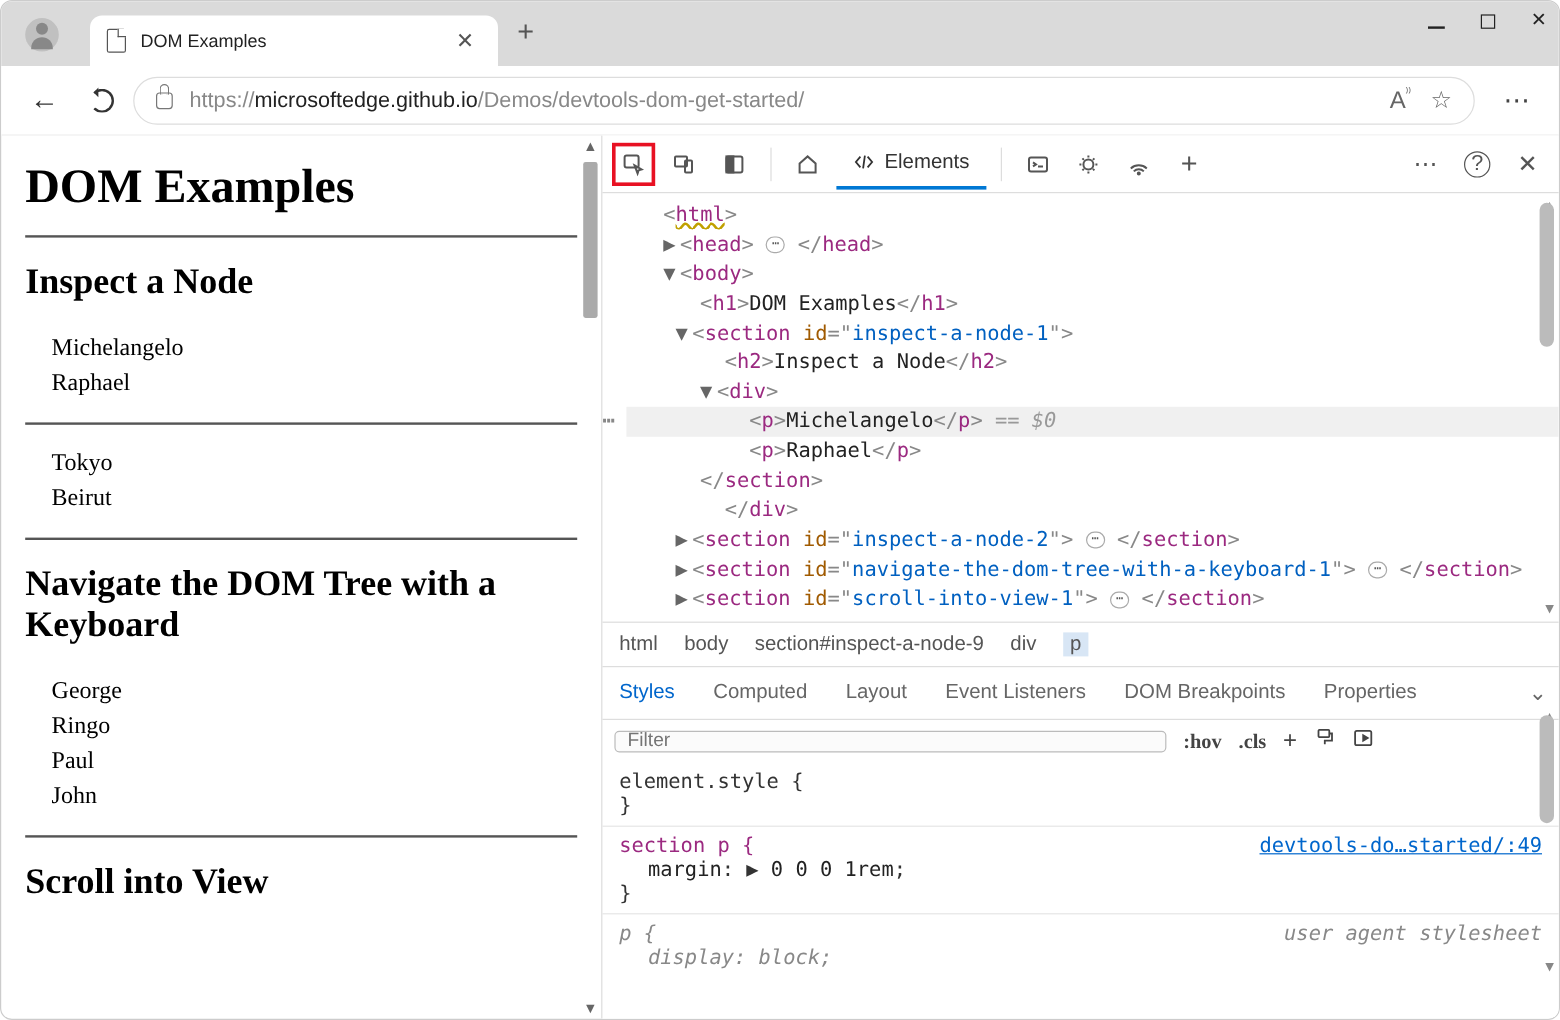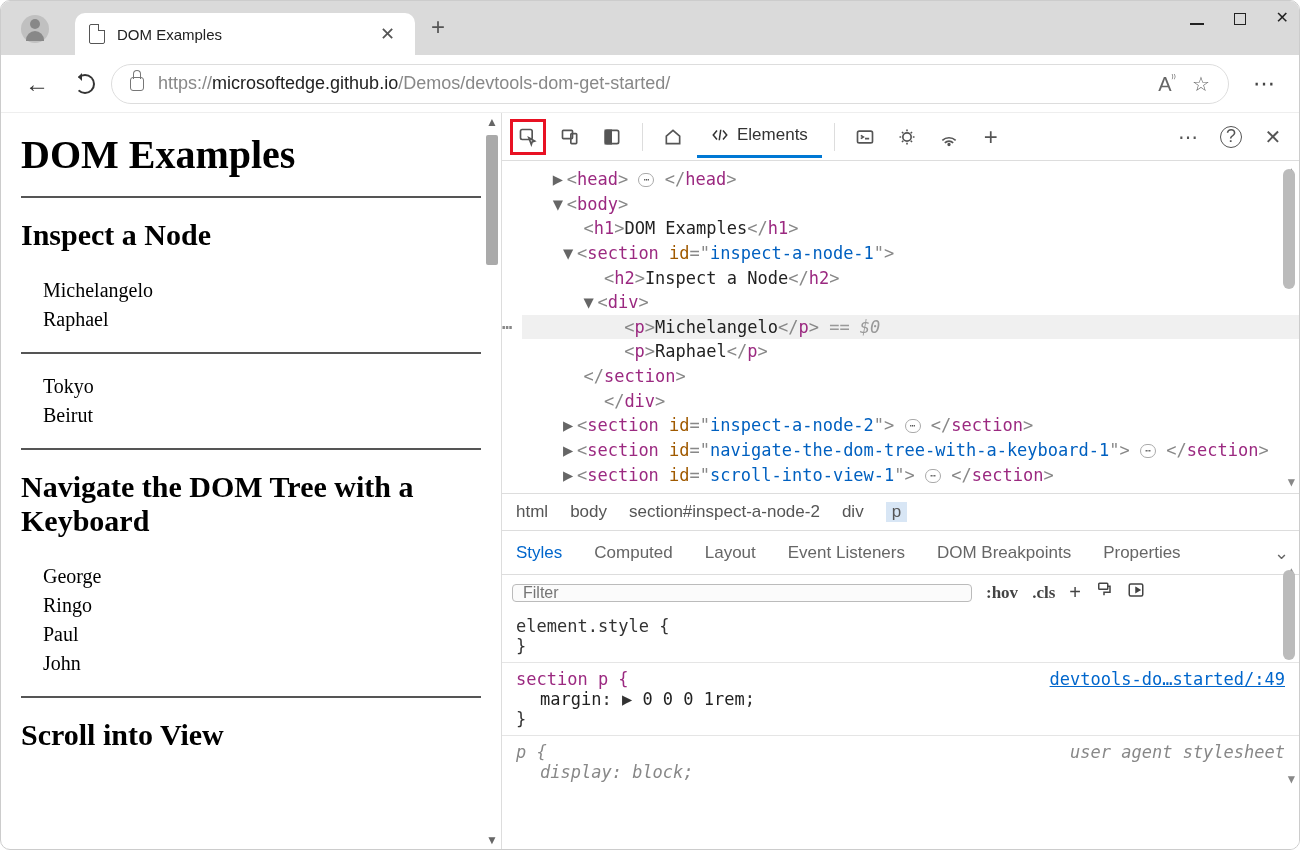--- a/index.html
+++ b/index.html
@@ -228,20 +228,21 @@
         </div>
       <div class="dt-btn">
           <span style="font-size:18px;border:1.5px solid #555;border-radius:50%;width:22px;height:22px;display:flex;align-items:center;justify-content:center">?</span>
         </div>
       <div class="dt-btn">
           <span style="font-size:20px">✕</span>
         </div>
     </div>
 
     <div class="dom-tree">
+<div class="dom-row">   <span class="punct">&lt;</span><span class="tg wavy">html</span><span class="punct">&gt;</span></div>
 <div class="dom-row">   <span class="disc">▶</span><span class="punct">&lt;</span><span class="tg">head</span><span class="punct">&gt;</span> <span class="pill">⋯</span> <span class="punct">&lt;/</span><span class="tg">head</span><span class="punct">&gt;</span></div>
 <div class="dom-row">   <span class="disc">▼</span><span class="punct">&lt;</span><span class="tg">body</span><span class="punct">&gt;</span></div>
 <div class="dom-row">      <span class="punct">&lt;</span><span class="tg">h1</span><span class="punct">&gt;</span><span class="txt">DOM Examples</span><span class="punct">&lt;/</span><span class="tg">h1</span><span class="punct">&gt;</span></div>
 <div class="dom-row">    <span class="disc">▼</span><span class="punct">&lt;</span><span class="tg">section</span> <span class="attn">id</span><span class="punct">="</span><span class="attv">inspect-a-node-1</span><span class="punct">"&gt;</span></div>
 <div class="dom-row">        <span class="punct">&lt;</span><span class="tg">h2</span><span class="punct">&gt;</span><span class="txt">Inspect a Node</span><span class="punct">&lt;/</span><span class="tg">h2</span><span class="punct">&gt;</span></div>
 <div class="dom-row">      <span class="disc">▼</span><span class="punct">&lt;</span><span class="tg">div</span><span class="punct">&gt;</span></div>
 <div class="dom-row dom-selected">          <span class="punct">&lt;</span><span class="tg">p</span><span class="punct">&gt;</span><span class="txt">Michelangelo</span><span class="punct">&lt;/</span><span class="tg">p</span><span class="punct">&gt;</span><span class="selvar"> == $0</span></div>
 <div class="dom-row">          <span class="punct">&lt;</span><span class="tg">p</span><span class="punct">&gt;</span><span class="txt">Raphael</span><span class="punct">&lt;/</span><span class="tg">p</span><span class="punct">&gt;</span></div>
 <div class="dom-row">      <span class="punct">&lt;/</span><span class="tg">section</span><span class="punct">&gt;</span></div>
 <div class="dom-row">        <span class="punct">&lt;/</span><span class="tg">div</span><span class="punct">&gt;</span></div>
@@ -249,21 +250,21 @@
 <div class="dom-row">    <span class="disc">▶</span><span class="punct">&lt;</span><span class="tg">section</span> <span class="attn">id</span><span class="punct">="</span><span class="attv">navigate-the-dom-tree-with-a-keyboard-1</span><span class="punct">"&gt;</span> <span class="pill">⋯</span> <span class="punct">&lt;/</span><span class="tg">section</span><span class="punct">&gt;</span></div>
 <div class="dom-row">    <span class="disc">▶</span><span class="punct">&lt;</span><span class="tg">section</span> <span class="attn">id</span><span class="punct">="</span><span class="attv">scroll-into-view-1</span><span class="punct">"&gt;</span> <span class="pill">⋯</span> <span class="punct">&lt;/</span><span class="tg">section</span><span class="punct">&gt;</span></div>
       <span class="dom-scroll-arrow" style="top:2px">▲</span>
       <div class="dom-scroll"></div>
       <span class="dom-scroll-arrow" style="bottom:2px">▼</span>
     </div>
 
     <div class="breadcrumb">
       <span>html</span>
       <span>body</span>
-      <span>section#inspect-a-node-2</span>
+      <span>section#inspect-a-node-9</span>
       <span>div</span>
       <span class="sel">p</span>
     </div>
 
     <div class="styles-tabs">
       <span class="stab active">Styles</span>
       <span class="stab">Computed</span>
       <span class="stab">Layout</span>
       <span class="stab">Event Listeners</span>
       <span class="stab">DOM Breakpoints</span>

